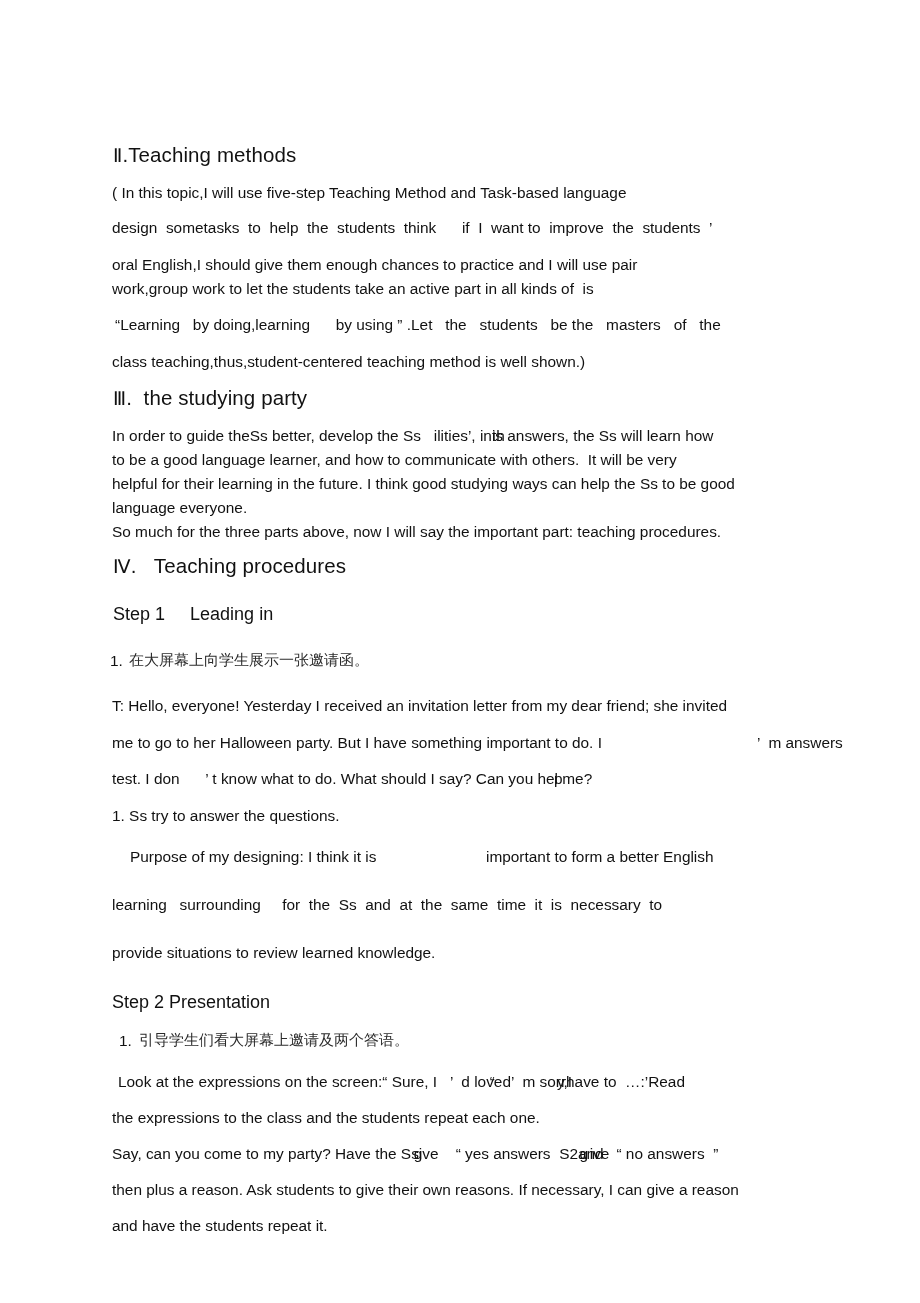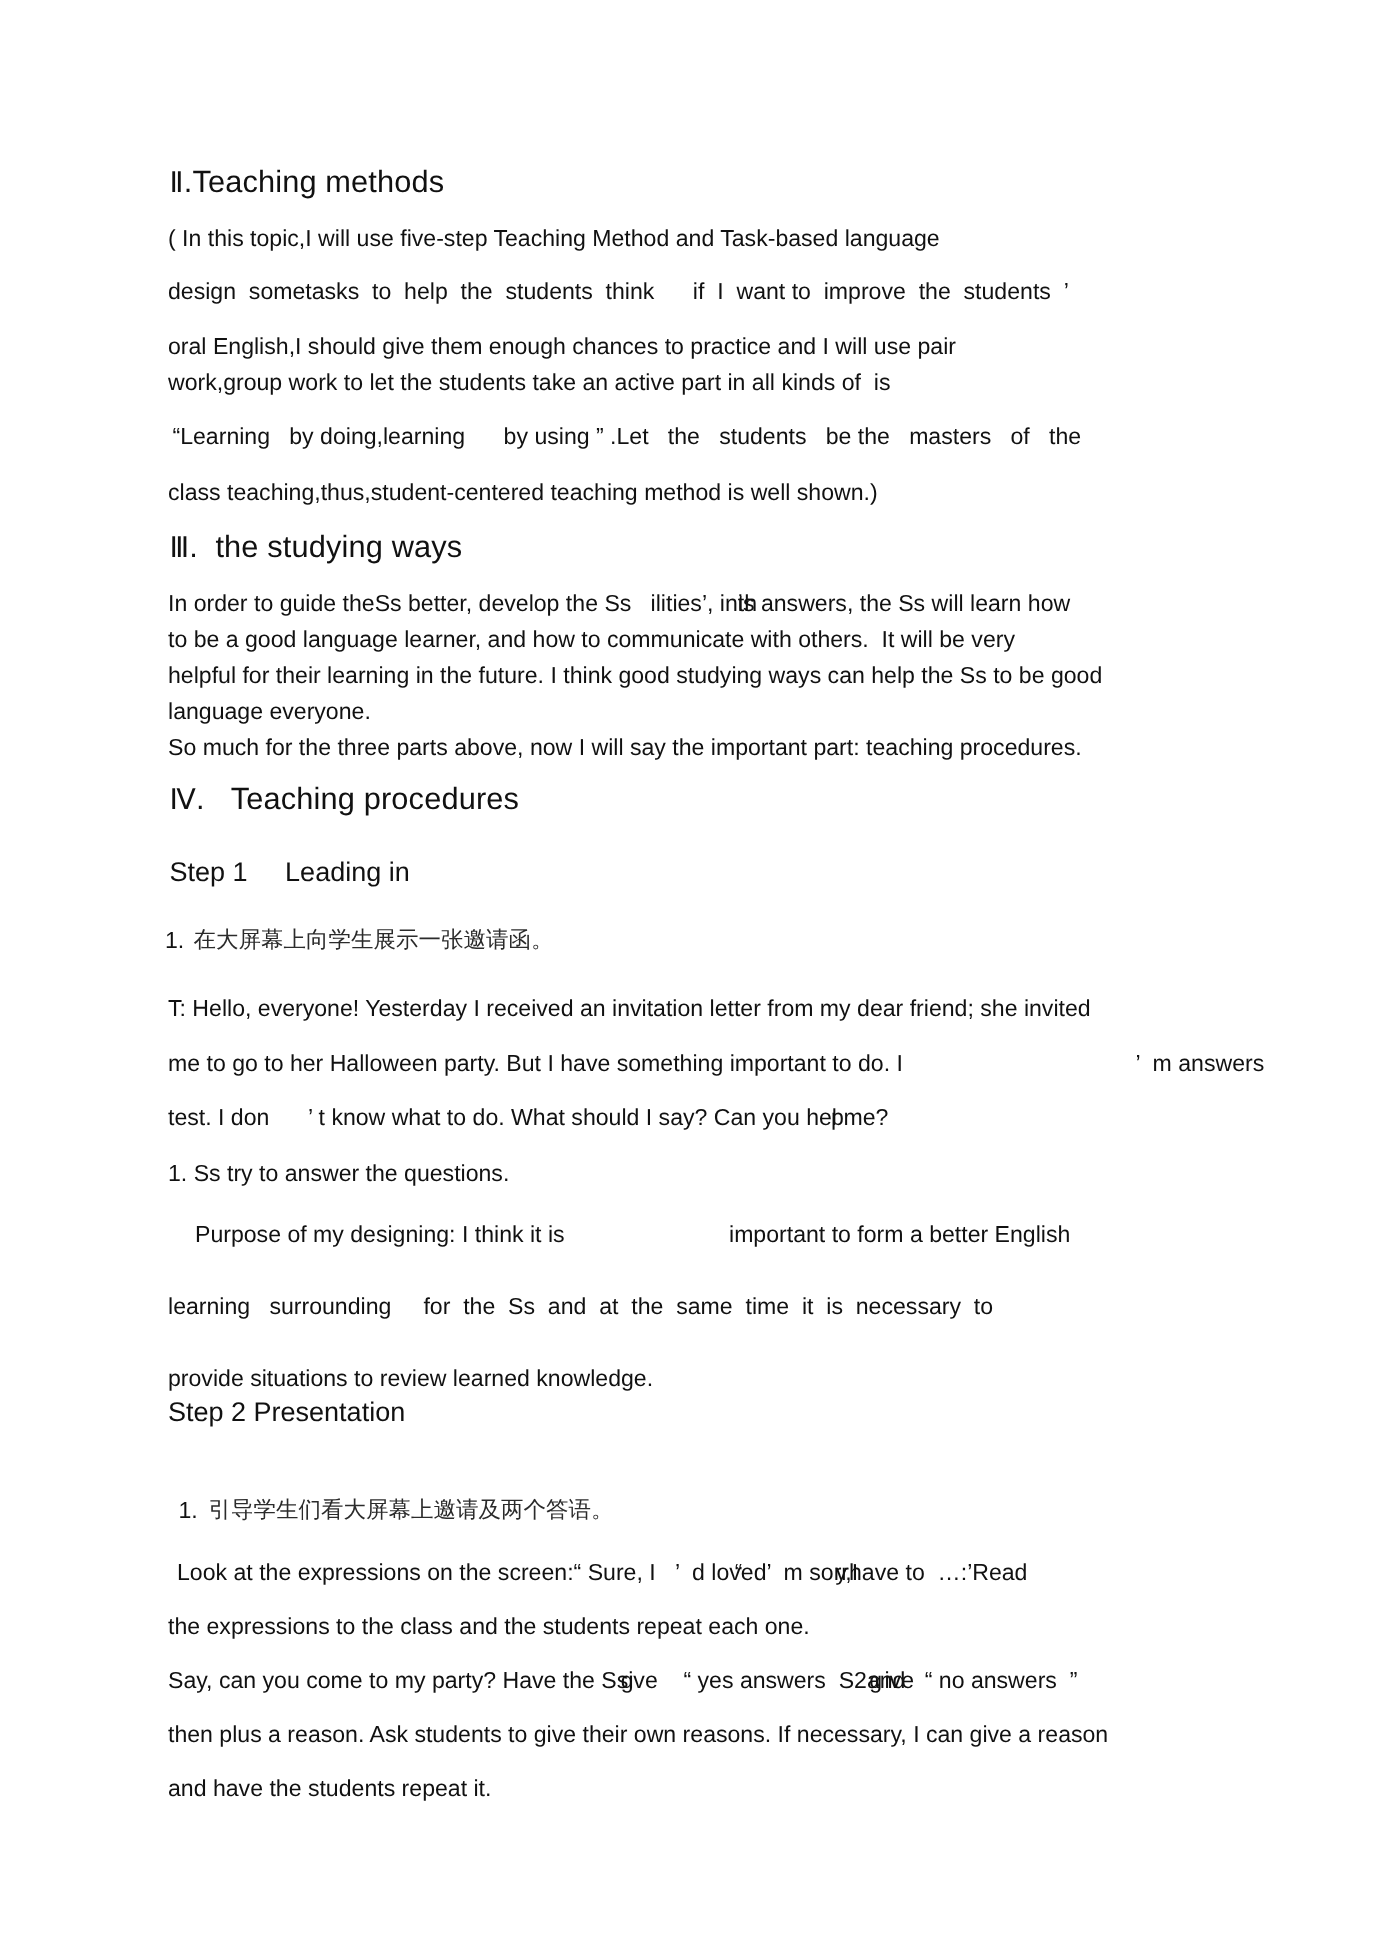--- a/index.html
+++ b/index.html
@@ -17,20 +17,21 @@
     width: 920px;
     height: 1303px;
     background: #ffffff;
     overflow: hidden;
   }
   .ln {
     position: absolute;
     white-space: pre;
     line-height: 1;
     color: #111111;
+    margin-top: 33px;
     -webkit-font-smoothing: none;
   }
   
   .heading {
     font-size: 20.5px;
     font-weight: 400;
     letter-spacing: 0.1px;
   }
   .roman {
     font-family: "Liberation Serif", serif;
@@ -59,21 +60,21 @@
 
   <div class="ln heading" style="left:113px; top:112px;"><span class="roman">Ⅱ</span><span>.</span><span>Teaching methods</span></div>
 
   <div class="ln body" style="left:112px; top:152px;">( In this topic,I will use five-step Teaching Method and Task-based language</div>
   <div class="ln body" style="left:112px; top:187px;">design  sometasks  to  help  the  students  think      if  I  want to  improve  the  students  ’</div>
   <div class="ln body" style="left:112px; top:224px;">oral English,I should give them enough chances to practice and I will use pair</div>
   <div class="ln body" style="left:112px; top:248px;">work,group work to let the students take an active part in all kinds of  is</div>
   <div class="ln body" style="left:115px; top:284px;">“Learning   by doing,learning      by using ” .Let   the   students   be the   masters   of   the</div>
   <div class="ln body" style="left:112px; top:321px;">class teaching,thus,student-centered teaching method is well shown.)</div>
 
-  <div class="ln heading" style="left:113px; top:355px;"><span class="roman">Ⅲ</span><span>.</span>&nbsp;&nbsp;<span>the studying ways</span></div>
+  <div class="ln heading" style="left:113px; top:355px;"><span class="roman">Ⅲ</span><span>.</span>&nbsp;&nbsp;<span>the studying party</span></div>
 
   <div class="ln body" style="left:112px; top:395px;"><span>In order to guide the</span><span>Ss better, develop the Ss</span>&nbsp;&nbsp;&nbsp;<span>ilities’, in</span><span style="position:relative; display:inline-block; width:0;">th</span><span>is answers, the Ss will learn how</span></div>
 
   <div class="ln body" style="left:112px; top:419px;">to be a good language learner, and how to communicate with others.  It will be very</div>
   <div class="ln body" style="left:112px; top:443px;">helpful for their learning in the future. I think good studying ways can help the Ss to be good</div>
   <div class="ln body" style="left:112px; top:467px;">language everyone.</div>
   <div class="ln body" style="left:112px; top:491px;">So much for the three parts above, now I will say the important part: teaching procedures.</div>
 
   <div class="ln heading" style="left:113px; top:523px;"><span class="roman">Ⅳ</span><span>.</span>&nbsp;&nbsp;&nbsp;<span>Teaching procedures</span></div>
 
@@ -90,21 +91,21 @@
   <div class="ln body" style="left:112px; top:738px;"><span>test. I don</span>&nbsp;&nbsp;&nbsp;&nbsp;&nbsp;&nbsp;<span>’ t know what to do. What should I say? Can you hel</span><span style="position:relative; display:inline-block; width:0; left:-4px;">p</span><span> me?</span></div>
 
   <div class="ln body" style="left:112px; top:775px;">1. Ss try to answer the questions.</div>
 
   <div class="ln body" style="left:130px; top:816px;">Purpose of my designing: I think it is</div>
   <div class="ln body" style="left:486px; top:816px;">important to form a better English</div>
 
   <div class="ln body" style="left:112px; top:864px;">learning   surrounding     for  the  Ss  and  at  the  same  time  it  is  necessary  to</div>
   <div class="ln body" style="left:112px; top:912px;">provide situations to review learned knowledge.</div>
 
-  <div class="ln step" style="left:112px; top:932px;">Step 2 Presentation</div>
+  <div class="ln step" style="left:112px; top:960px;">Step 2 Presentation</div>
 
   <div class="ln num" style="left:119px; top:1000px;">1.</div>
   <div class="ln cjk" style="left:139px; top:999px;">引导学生们看大屏幕上邀请及两个答语。</div>
 
   <div class="ln body" style="left:118px; top:1041px;"><span>Look at the expressions on the screen</span><span>:“ Sure, I</span>&nbsp;&nbsp;&nbsp;<span>’  d lo</span><span>v</span><span style="position:relative; display:inline-block; width:0; left:-4px;">“</span><span>e</span><span>d</span><span>’  m so</span><span>rr</span><span style="position:relative; display:inline-block; width:0; left:-9px;">y,I</span><span>have to</span>&nbsp;&nbsp;<span>…:</span><span>’</span><span>Read</span></div>
 
   <div class="ln body" style="left:112px; top:1077px;">the expressions to the class and the students repeat each one.</div>
 
   <div class="ln body" style="left:112px; top:1113px;"><span>Say, can you come to my party? Have the S</span><span>s</span><span style="position:relative; display:inline-block; width:0; left:-5px;">g</span><span>ive</span>&nbsp;&nbsp;&nbsp;&nbsp;<span>“ yes answers</span>&nbsp;&nbsp;<span>S2</span><span>a</span><span style="position:relative; display:inline-block; width:0; left:-7px;">g</span><span>n</span><span>d</span><span style="position:relative; display:inline-block; width:0; left:-14px;">ive</span>&nbsp;&nbsp;&nbsp;<span>“ no answers</span>&nbsp;&nbsp;<span>”</span></div>
 

